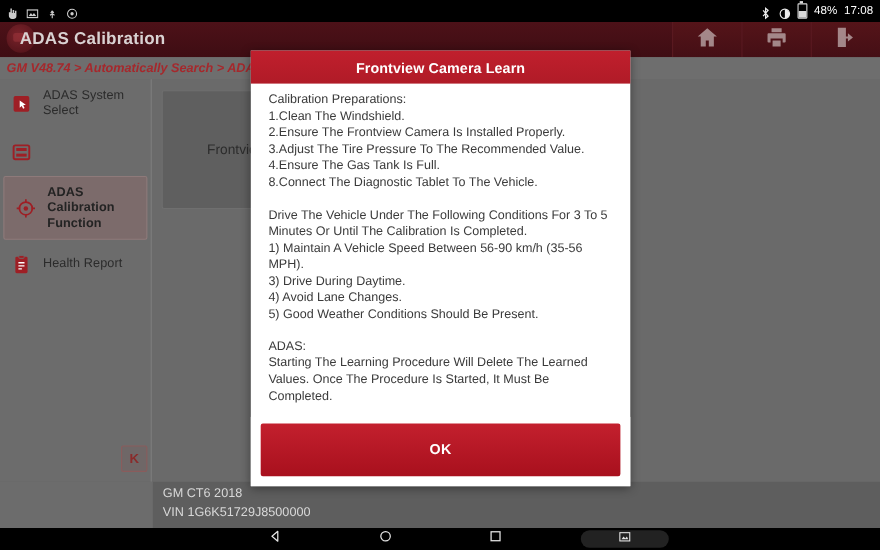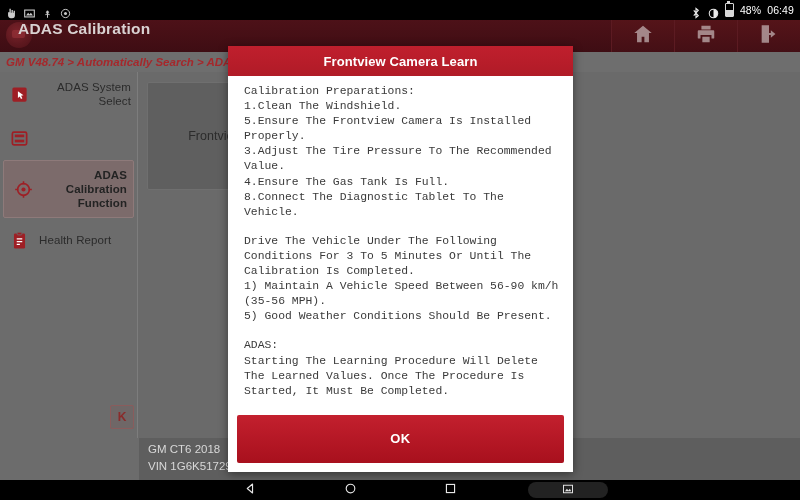--- a/index.html
+++ b/index.html
@@ -54,20 +54,21 @@
     position: absolute; top: -3px; left: 1.5px;
     width: 3px; height: 1.6px; background: #d8d8d8;
   }
 
   
   .titlebar {
     position: absolute; left: 0; top: 20px;
     width: 800px; height: 32px;
     background: linear-gradient(to bottom, #4d1118, #3e0d13);
     display: flex;
+    align-items: center;
   }
   .app-logo {
     position: absolute;
     left: 6px; top: 2px;
     width: 26px; height: 26px;
     border-radius: 50%;
     background: radial-gradient(circle at 42% 38%, #8e2b33 0%, #6a1d24 55%, #521319 100%);
     opacity: .72;
   }
   .app-logo:after {
@@ -143,21 +144,20 @@
   .side-ico {
     width: 21px; height: 21px;
     flex: 0 0 21px;
     display: flex; align-items: center; justify-content: center;
   }
   .side-lbl {
     color: #2b2b2b;
     font-size: 11.5px;
     line-height: 14px;
     letter-spacing: .1px;
-    text-align: right;
   }
   .side-item.active .side-lbl { font-weight: bold; color: #232323; }
 
   .collapse-btn {
     position: absolute;
     left: 110px; top: 405px;
     width: 22px; height: 22px;
     border: 1px solid #8a5c5c;
     border-radius: 2px;
     background: #6f6767;
@@ -233,21 +233,21 @@
     align-items: center;
     justify-content: center;
     letter-spacing: .1px;
   }
   .dlg-body {
     padding: 8px 13px 10px 16px;
     color: #3a3a3a;
     font-size: 11.4px;
     line-height: 15.1px;
   }
-  .dlg-body p { margin: 0; font-family: Liberation Mono, monospace; }
+  .dlg-body p { margin: 0; }
   .dlg-body .gap { height: 14px; }
   .dlg-foot {
     padding: 6px 9px 9px 9px;
     background: #fff;
   }
   .ok-btn {
     display: block;
     width: 100%;
     height: 48px;
     border: none;
@@ -318,21 +318,21 @@
           </svg>
       </span>
       <span class="sb-ico">
         <svg width="11" height="11" viewBox="0 0 16 16">
             <circle cx="8" cy="8" r="6.2" fill="none" stroke="#fff" stroke-width="1.5"></circle>
             <path fill="#fff" d="M8 2a6 6 0 010 12z"></path>
           </svg>
       </span>
       <span class="sb-batt"></span>
       <span class="sb-text">48%</span>
-      <span class="sb-text">06:49</span>
+      <span class="sb-text">17:08</span>
     </div>
   </div>
 
   <div class="titlebar">
     <span class="app-logo"></span>
     <span class="app-title">ADAS Calibration</span>
     <div class="tb-actions">
       <div class="tb-btn">
         <span>
           <svg width="22" height="22" viewBox="0 0 24 24">
@@ -415,27 +415,29 @@
     <div>GM CT6 2018</div>
     <div>VIN 1G6K51729J8500000</div>
   </div>
 
   <div class="dlg-layer">
     <div class="dialog">
       <div class="dlg-head">Frontview Camera Learn</div>
       <div class="dlg-body">
         <p>Calibration Preparations:</p>
         <p>1.Clean The Windshield.</p>
-        <p>5.Ensure The Frontview Camera Is Installed Properly.</p>
+        <p>2.Ensure The Frontview Camera Is Installed Properly.</p>
         <p>3.Adjust The Tire Pressure To The Recommended Value.</p>
         <p>4.Ensure The Gas Tank Is Full.</p>
         <p>8.Connect The Diagnostic Tablet To The Vehicle.</p>
         <div class="gap"></div>
         <p>Drive The Vehicle Under The Following Conditions For 3 To 5 Minutes Or Until The Calibration Is Completed.</p>
         <p>1) Maintain A Vehicle Speed Between 56-90 km/h (35-56 MPH).</p>
+        <p>3) Drive During Daytime.</p>
+        <p>4) Avoid Lane Changes.</p>
         <p>5) Good Weather Conditions Should Be Present.</p>
         <div class="gap"></div>
         <p>ADAS:</p>
         <p>Starting The Learning Procedure Will Delete The Learned Values. Once The Procedure Is Started, It Must Be Completed.</p>
       </div>
       <div class="dlg-foot">
         <button class="ok-btn">OK</button>
       </div>
     </div>
   </div>

